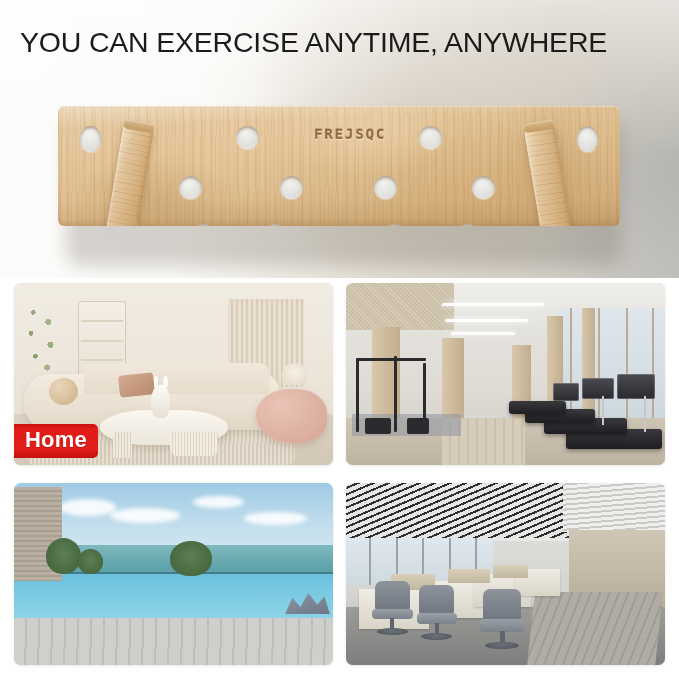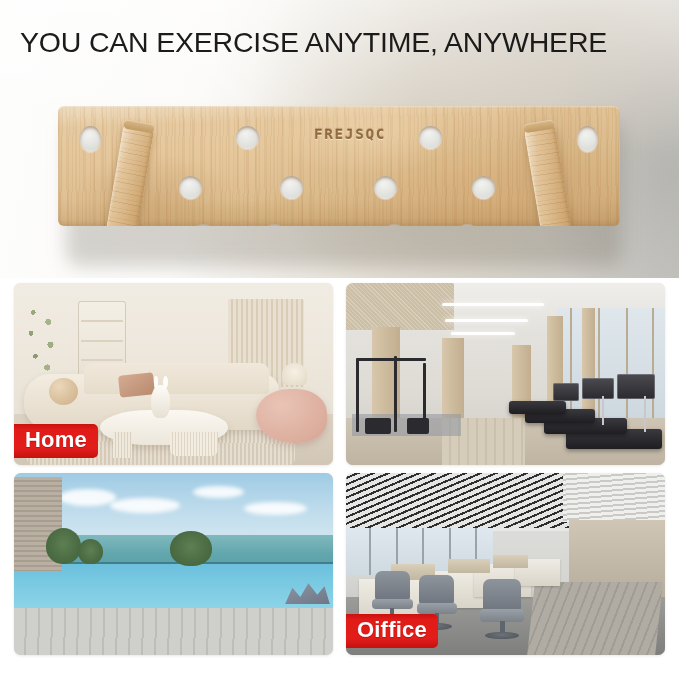--- a/index.html
+++ b/index.html
@@ -124,21 +124,21 @@
     color:rgba(126,84,38,.80);
     text-shadow:0 1px 0 rgba(255,248,232,.55), 0 -1px 1px rgba(104,66,26,.35);
     transform:scaleX(1.06);
   }
 
   
   .grid {
     position:absolute; left:14px; top:283px;
     width:651px; height:382px;
     display:grid; grid-template-columns:319px 319px; grid-template-rows:182px 182px;
-    gap:8px 13px;
+    gap:18px 13px;
   }
   .tile {
     position:relative; border-radius:7px; overflow:hidden;
     background:#d8d8d6;
     box-shadow:0 1px 3px rgba(0,0,0,.10);
   }
   .scene { position:absolute; inset:0; }
 
   .badge {
     position:absolute; left:0; bottom:7px;
@@ -446,16 +446,15 @@
         <div class="off-chair-post"></div>
           <div class="off-chair-base"></div>
       </div>
       <div class="off-chair" style="left:43%;top:58%;width:12%;height:34%">
         <div class="off-chair-back"></div>
           <div class="off-chair-seat"></div>
         <div class="off-chair-post"></div>
           <div class="off-chair-base"></div>
       </div>
     </div>
-    <div class="badge">Oiffice</div>
   </div>
 
 </div>
 
 </body></html>

